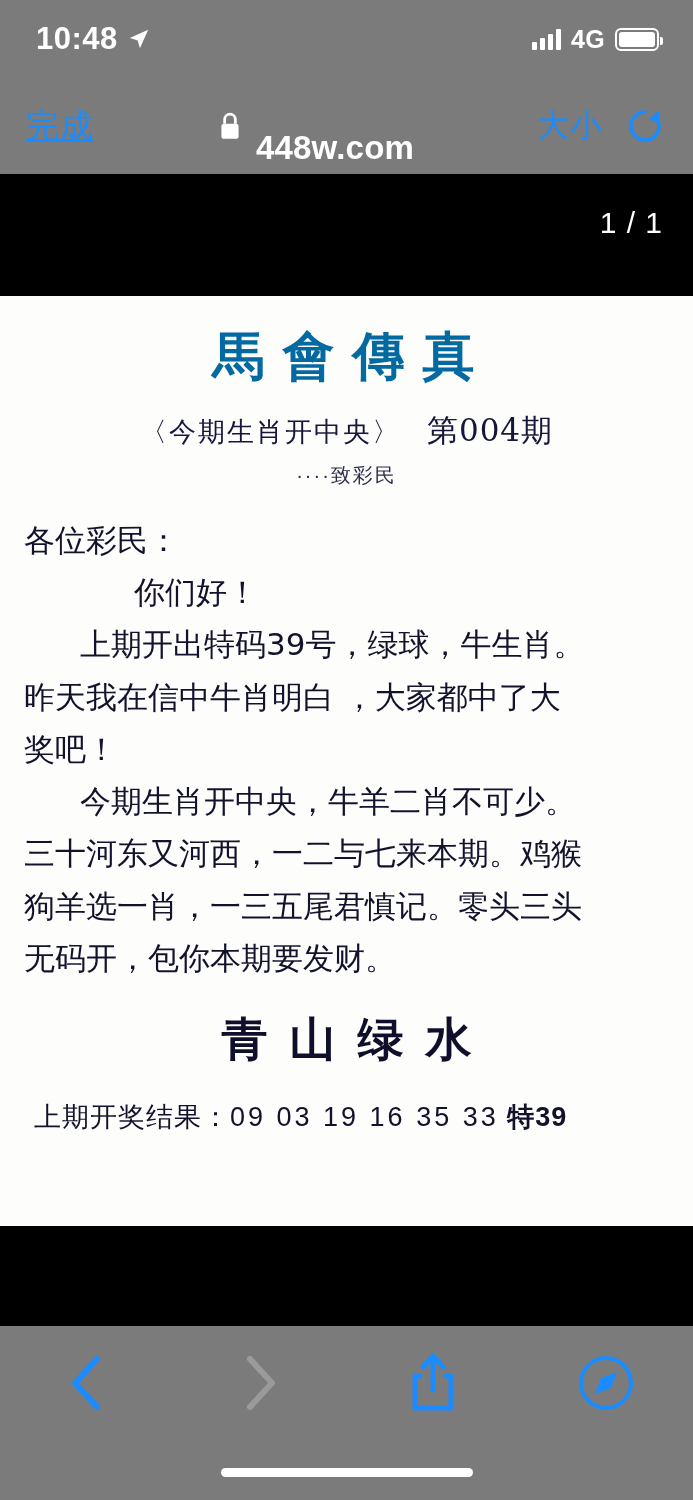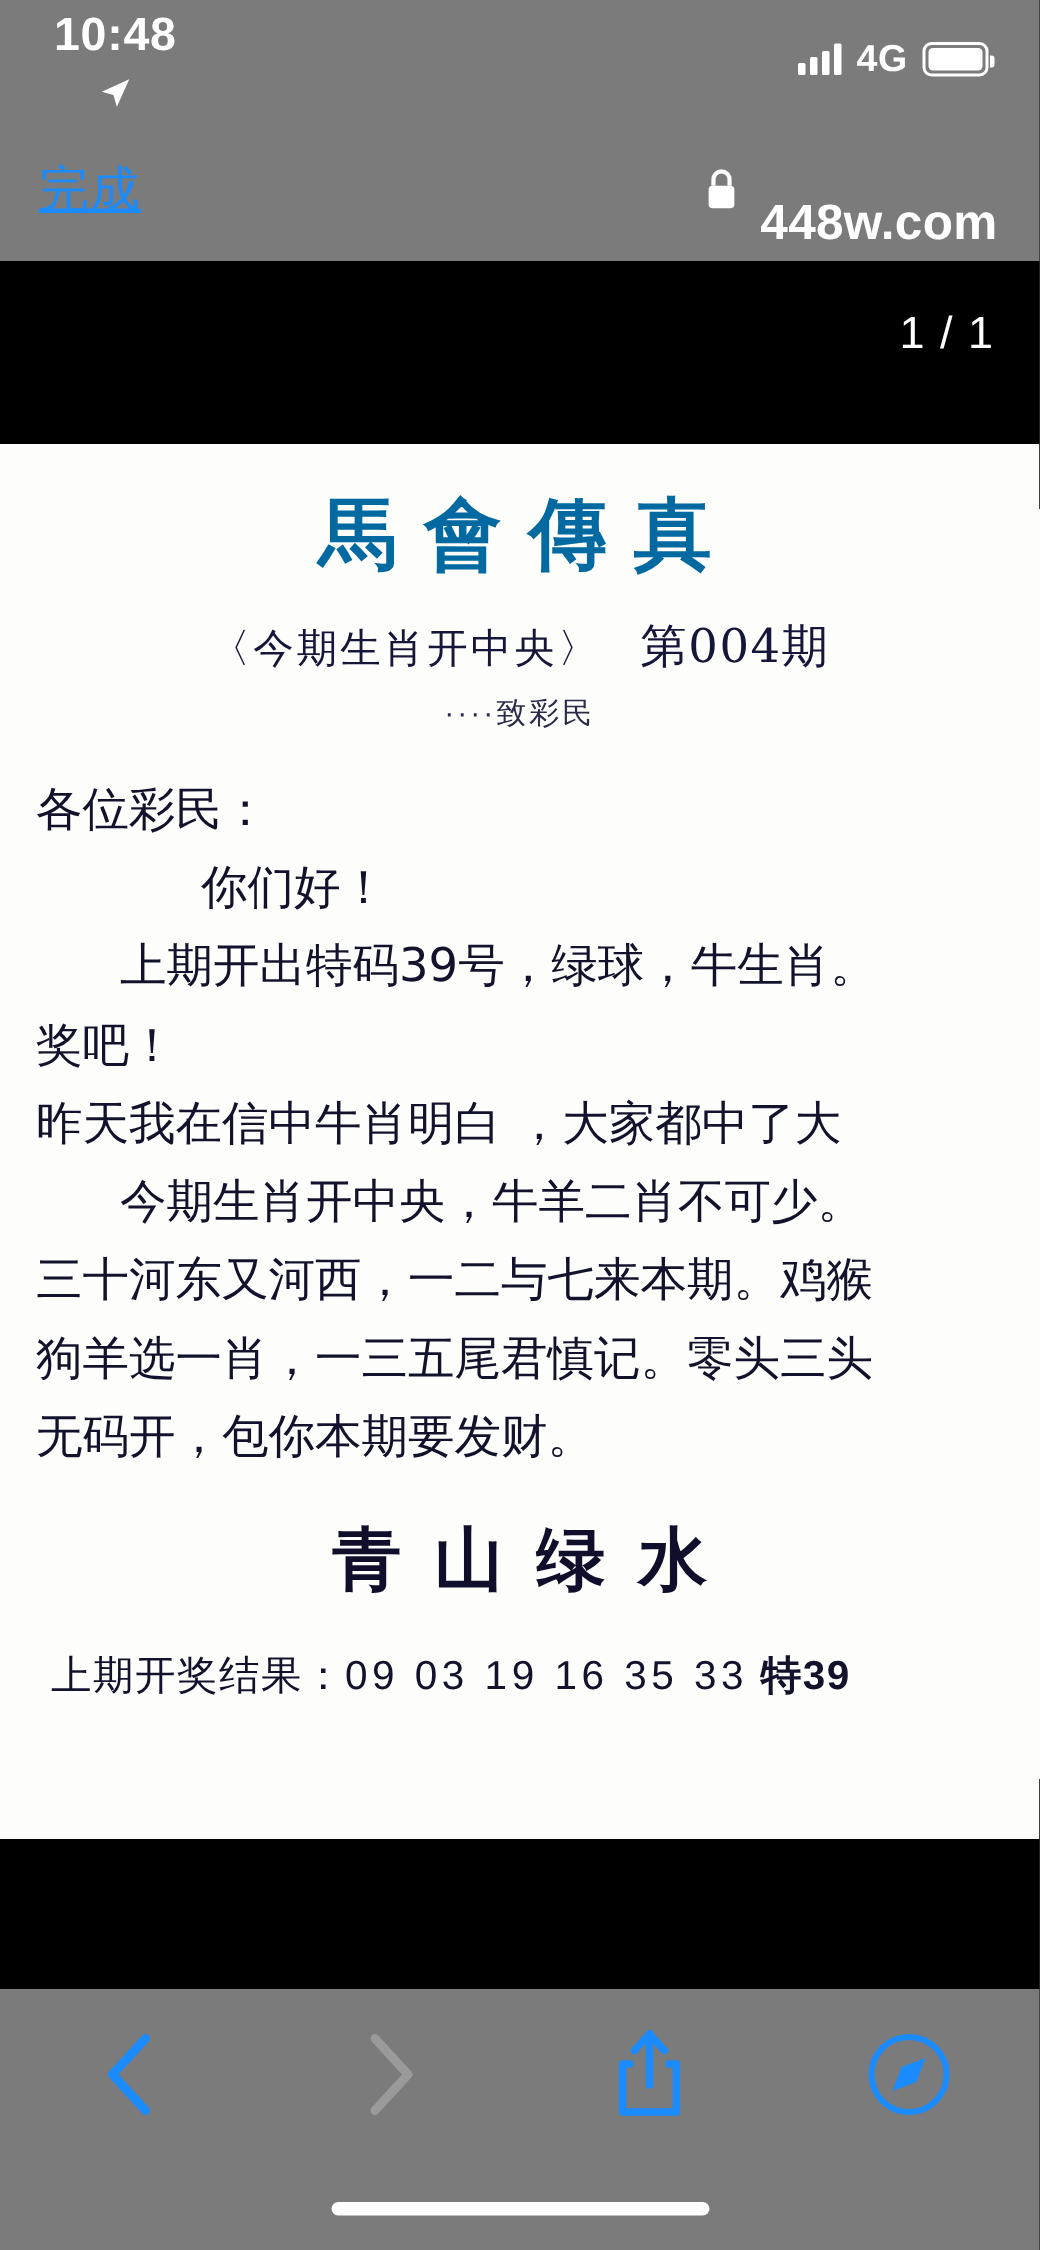--- a/index.html
+++ b/index.html
@@ -28,21 +28,20 @@
     display: flex;
     align-items: center;
     justify-content: space-between;
     padding: 0 34px 0 36px;
     flex: 0 0 auto;
   }
   .status-left {
     display: flex;
     align-items: center;
     gap: 10px;
-    flex-direction: column;
   }
   .status-time {
     font-size: 31px;
     font-weight: bold;
     letter-spacing: 0.5px;
   }
   .loc-arrow {
     width: 22px;
     height: 22px;
     display: block;
@@ -298,40 +297,49 @@
     <span class="done-link">完成</span>
     <div class="url-wrap">
       <span>
         <svg class="lock-icon" width="26" height="30" viewBox="0 0 24 28" aria-hidden="true">
           <path d="M7 12 V8 a5 5 0 0 1 10 0 v4" fill="none" stroke="#ffffff" stroke-width="2.6"></path>
           <rect x="4" y="12" width="16" height="14" rx="2.5" fill="#ffffff"></rect>
         </svg>
       </span>
       <span class="url-text">448w.com</span>
     </div>
+    <div class="top-right">
+      <span class="size-link">大小</span>
+      <span>
+        <svg class="reload-icon" width="40" height="40" viewBox="0 0 40 40" aria-hidden="true">
+          <path d="M20 6 a14 14 0 1 0 13.2 9.4" fill="none" stroke="#1a8cff" stroke-width="3.6" stroke-linecap="round"></path>
+          <path d="M33.8 4.5 L34.4 16.2 L23.2 13.6 Z" fill="#1a8cff"></path>
+        </svg>
+      </span>
+    </div>
   </div>
 
   <div class="content">
     <div class="page-counter">1 / 1</div>
 
     <div class="doc-sheet">
       <div class="doc-inner">
         <div class="doc-title">馬會傳真</div>
         <div class="doc-sub-row">
           <span class="doc-sub">〈今期生肖开中央〉</span>
           <span class="doc-issue">第004期</span>
         </div>
         <div class="doc-dedication">····致彩民</div>
 
         <div class="doc-body">
           <p>各位彩民：</p>
           <p class="ind-2">你们好！</p>
           <p class="ind-1">上期开出特码39号，绿球，牛生肖。</p>
+          <p>昨天我在信中牛肖明白 ，大家都中了大</p>
           <p>奖吧！</p>
-          <p>昨天我在信中牛肖明白 ，大家都中了大</p>
           <p class="ind-1">今期生肖开中央，牛羊二肖不可少。</p>
           <p>三十河东又河西，一二与七来本期。鸡猴</p>
           <p>狗羊选一肖，一三五尾君慎记。零头三头</p>
           <p>无码开，包你本期要发财。</p>
         </div>
 
         <div class="doc-slogan">青山绿水</div>
 
         <div class="doc-result">
           <span>上期开奖结果：</span><span class="res-nums">09 03 19 16 35 33</span>&nbsp;<span class="res-special">特39</span>

